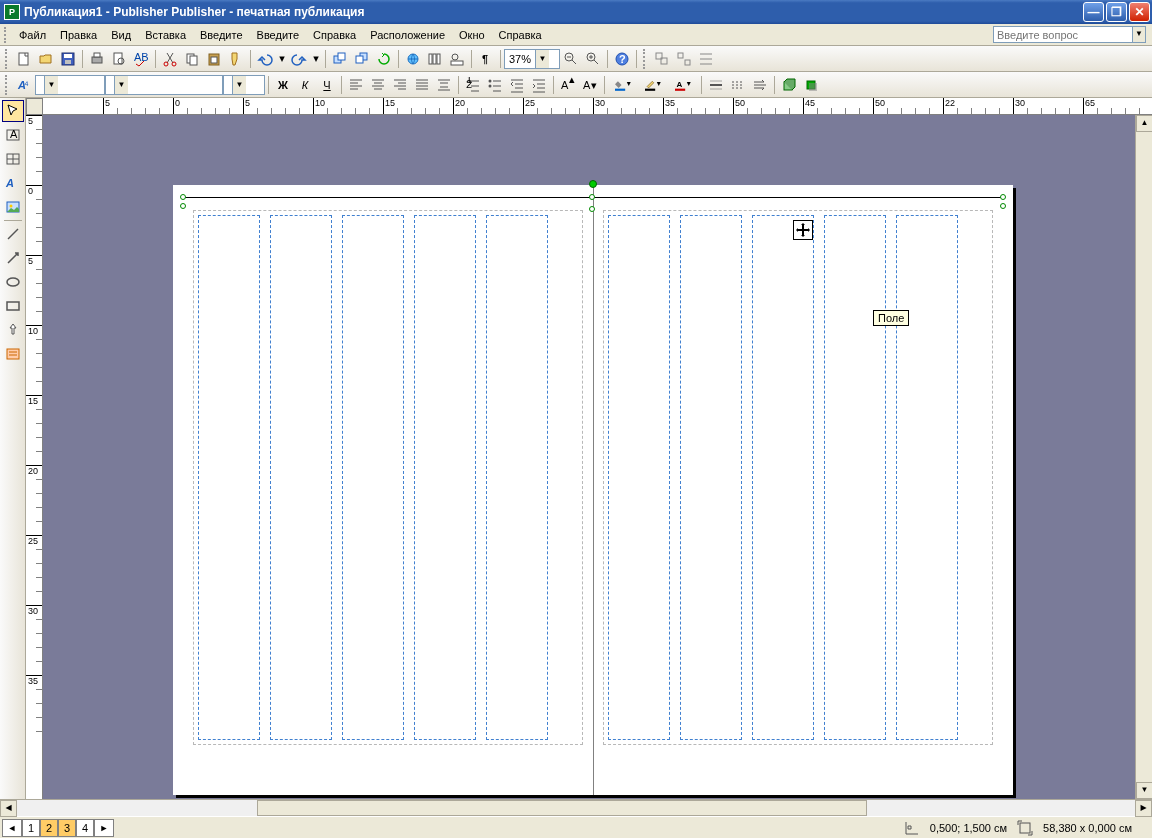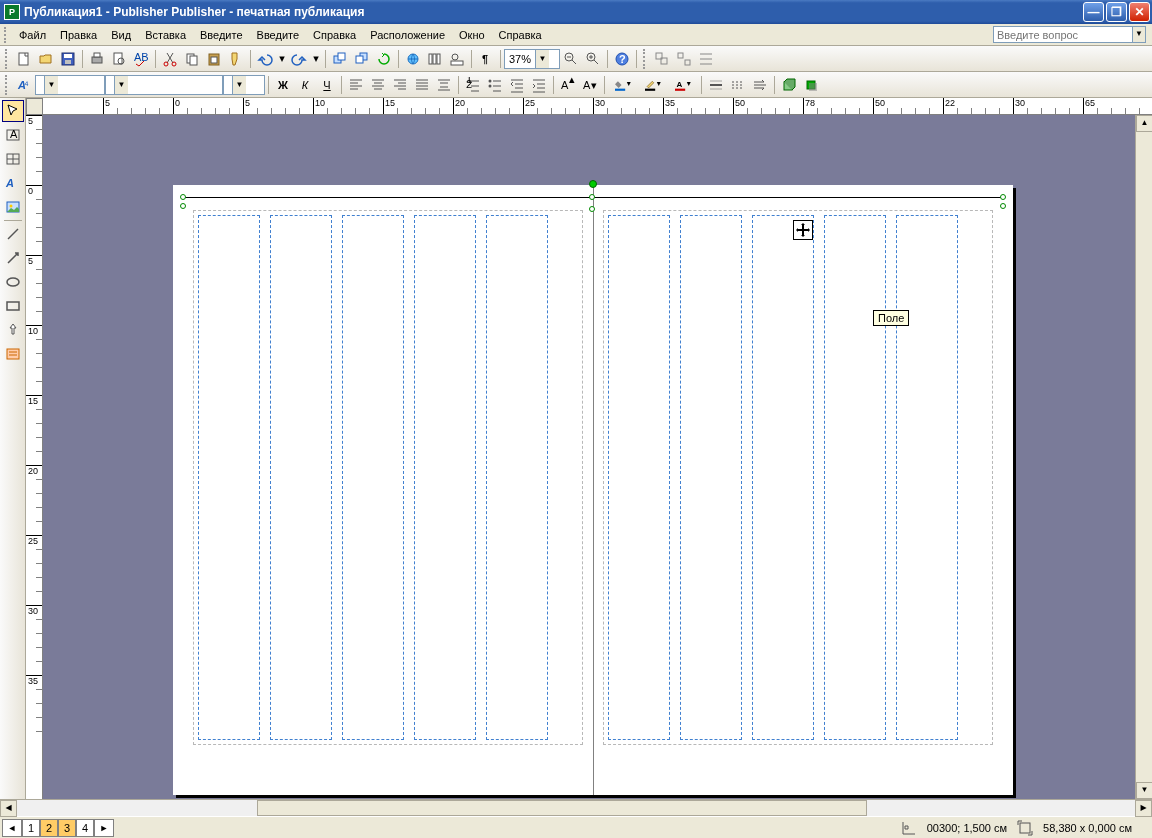--- a/index.html
+++ b/index.html
@@ -555,21 +555,21 @@
         <div class="tick-minor" style="left: 648px;"></div>
         <div class="tick-minor" style="left: 662px;"></div>
         <div class="tick-minor" style="left: 676px;"></div>
         <div class="tick-major" style="left: 690px;"></div>
         <div class="lbl" style="left: 692px;">50</div>
         <div class="tick-minor" style="left: 704px;"></div>
         <div class="tick-minor" style="left: 718px;"></div>
         <div class="tick-minor" style="left: 732px;"></div>
         <div class="tick-minor" style="left: 746px;"></div>
         <div class="tick-major" style="left: 760px;"></div>
-        <div class="lbl" style="left: 762px;">78</div>
+        <div class="lbl" style="left: 762px;">45</div>
         <div class="tick-minor" style="left: 774px;"></div>
         <div class="tick-minor" style="left: 788px;"></div>
         <div class="tick-minor" style="left: 802px;"></div>
         <div class="tick-minor" style="left: 816px;"></div>
         <div class="tick-major" style="left: 830px;"></div>
         <div class="lbl" style="left: 832px;">50</div>
         <div class="tick-minor" style="left: 844px;"></div>
         <div class="tick-minor" style="left: 858px;"></div>
         <div class="tick-minor" style="left: 872px;"></div>
         <div class="tick-minor" style="left: 886px;"></div>
@@ -710,20 +710,20 @@
         <div class="page-tab active">2</div>
         <div class="page-tab active">3</div>
         <div class="page-tab">4</div>
       </div>
     <div class="arrow">►</div>
   </div>
   <div class="status-right">
     <svg class="status-icon" viewBox="0 0 16 16">
         <path d="M2 14h12M2 2v12M4 6h3v3h-3z" stroke="#555" fill="none"></path>
       </svg>
-    <span>00300; 1,500 см</span>
+    <span>0,500; 1,500 см</span>
     <svg class="status-icon" viewBox="0 0 16 16">
         <rect x="3" y="3" width="10" height="10" fill="none" stroke="#555"></rect>
         <path d="M1 5v-4h4M15 11v4h-4" stroke="#555" fill="none"></path>
       </svg>
     <span>58,380 x  0,000 см</span>
   </div>
 </div>
 
 </body></html>

